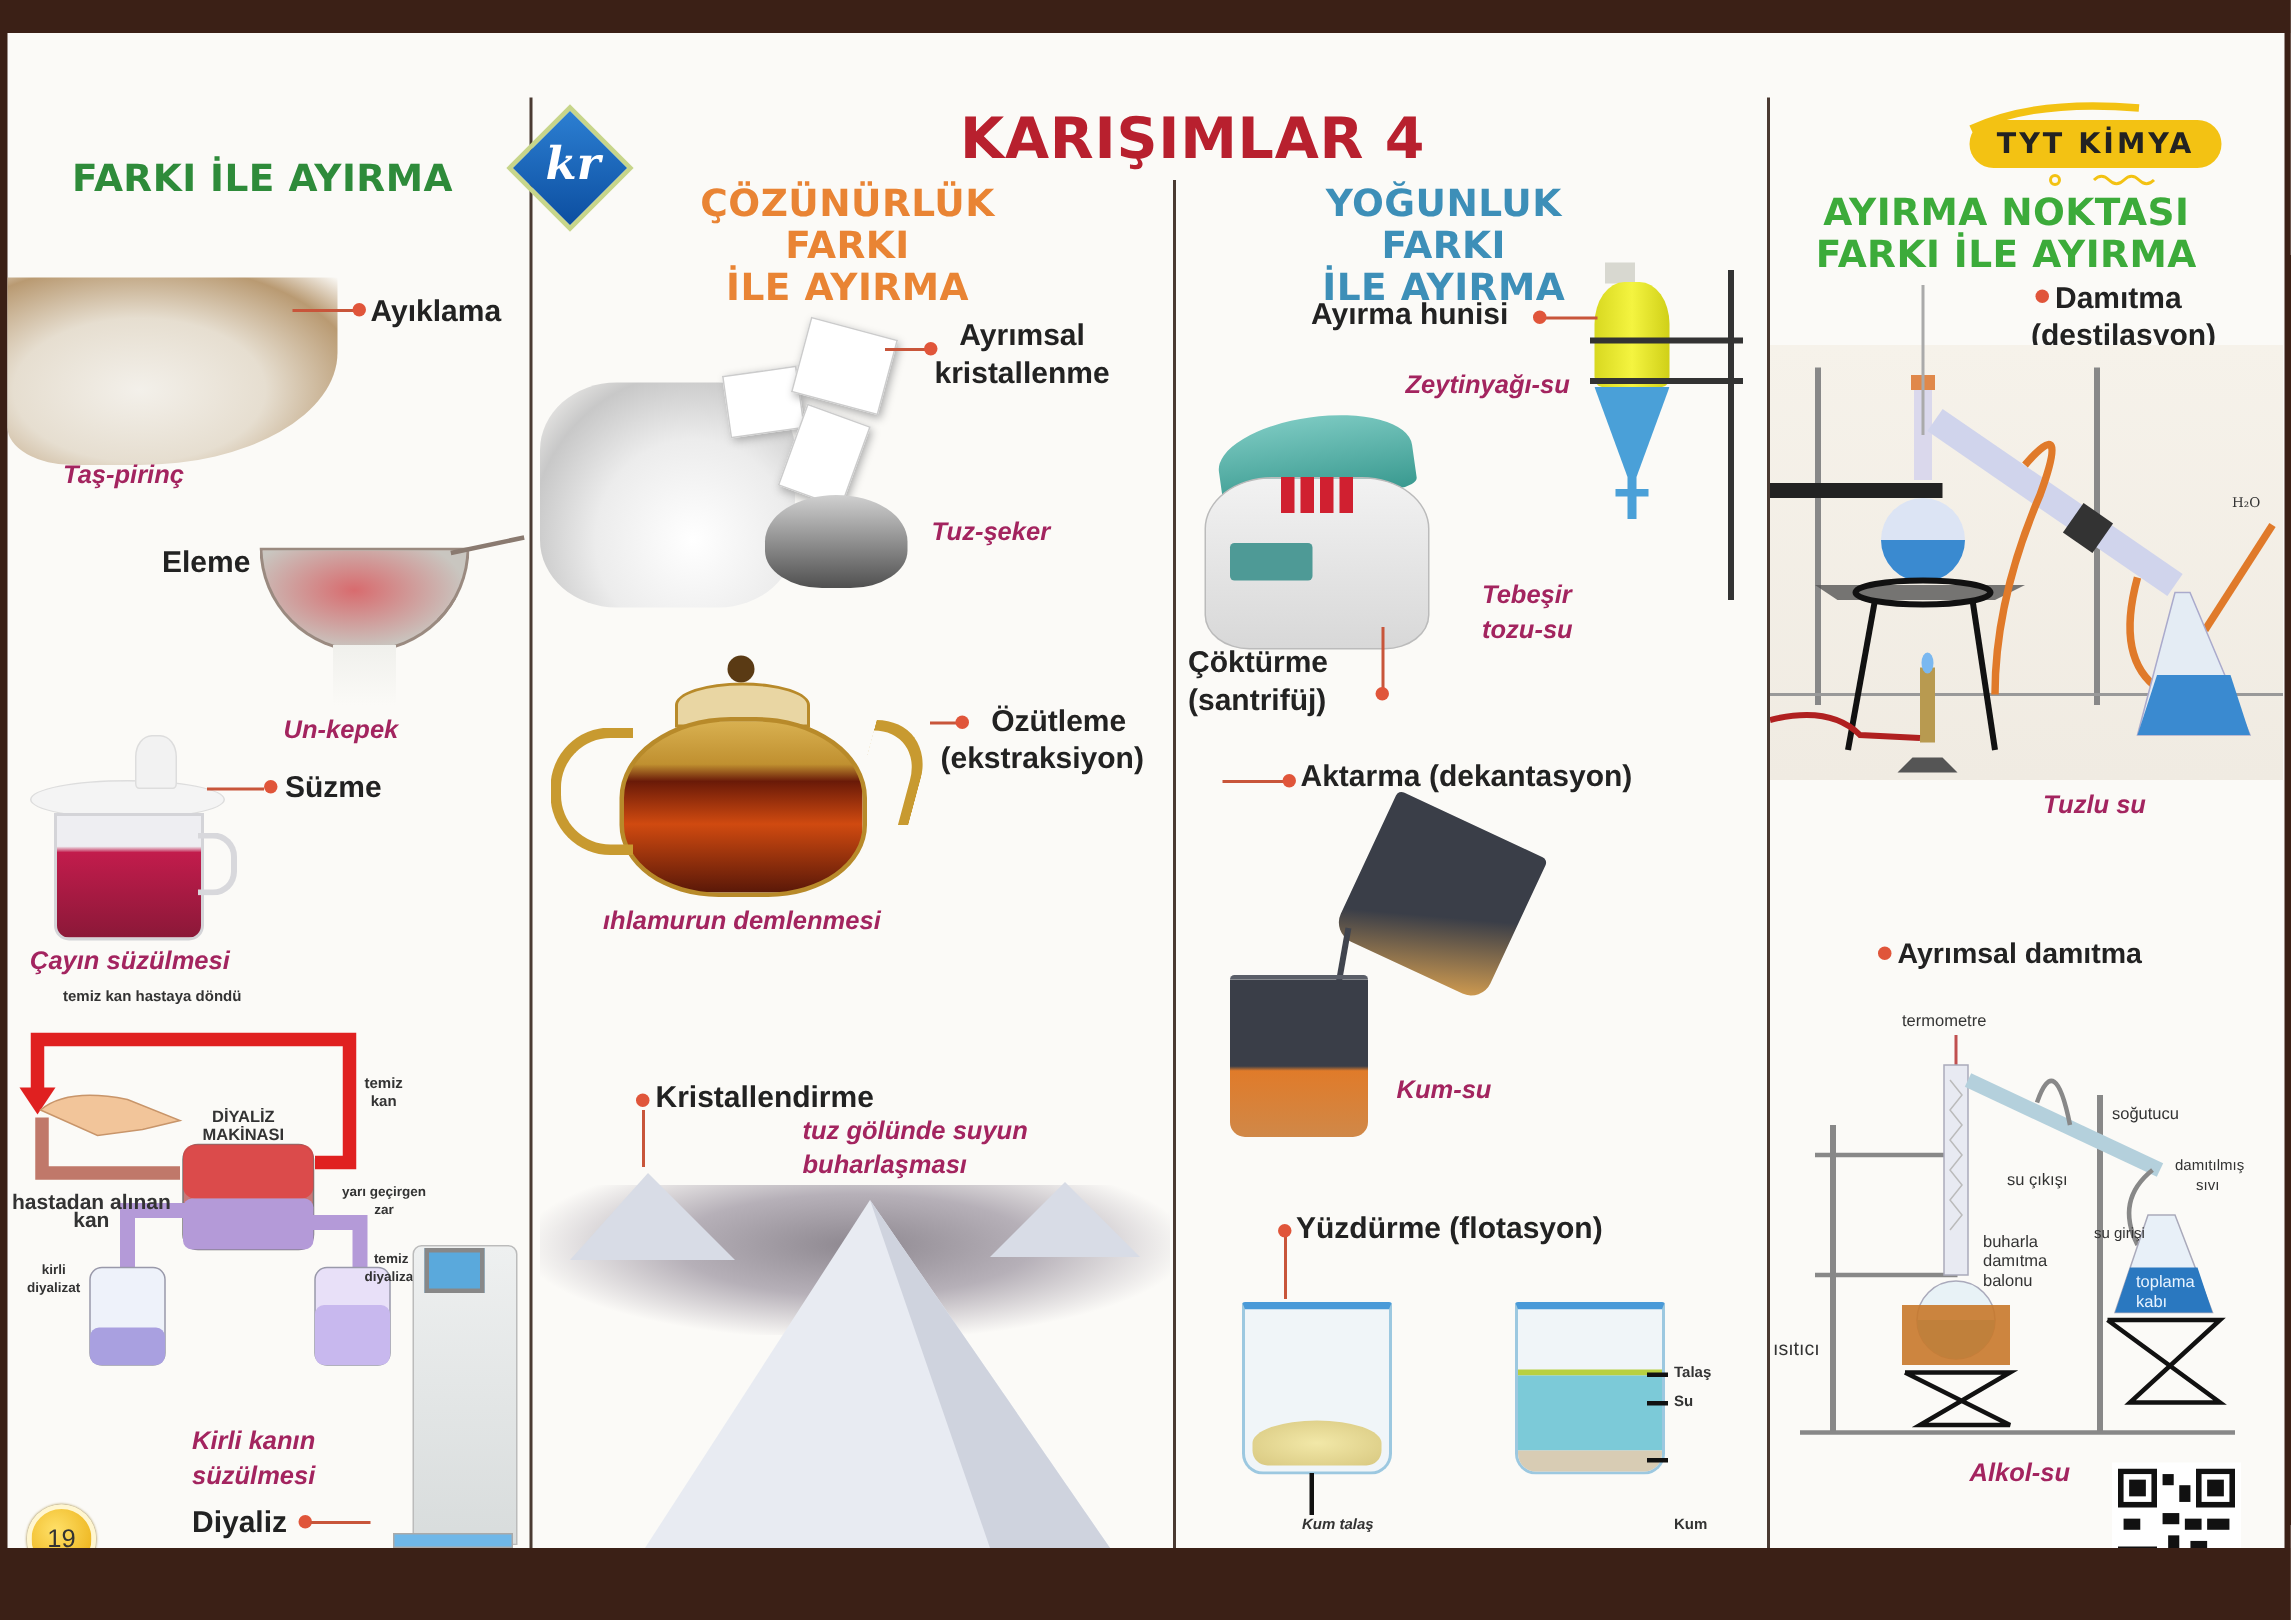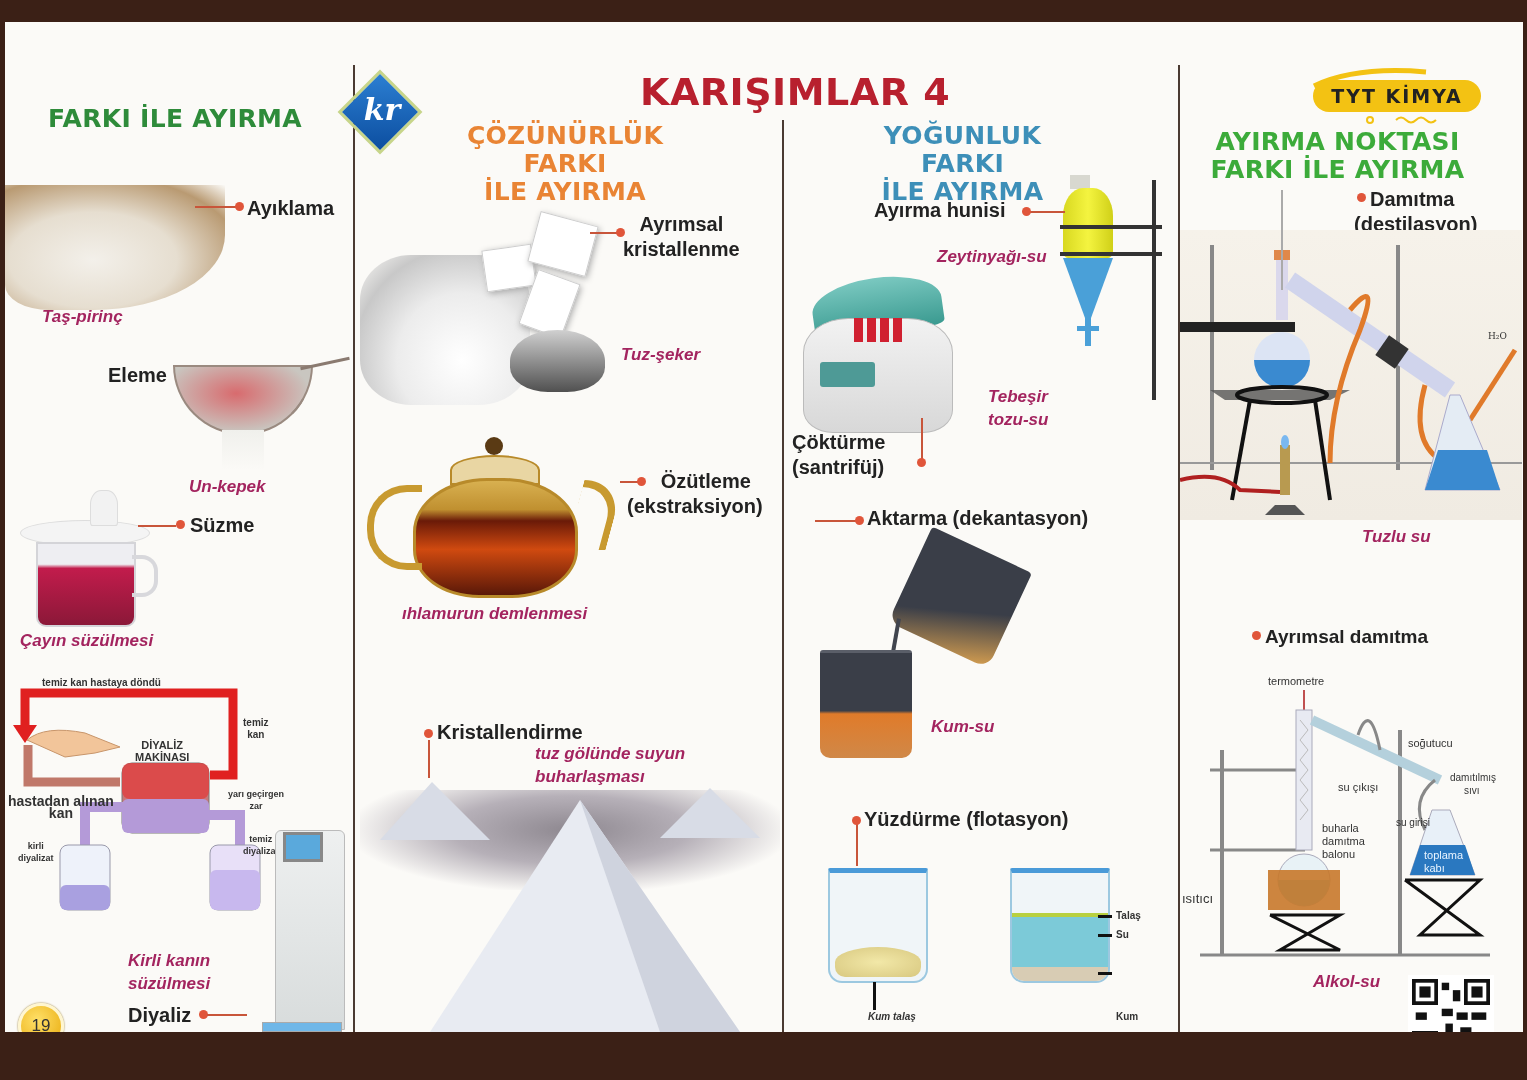--- a/index.html
+++ b/index.html
@@ -87,21 +87,21 @@
     <rect x="117" y="88" width="87" height="70" rx="10" fill="#c87878" stroke="#777"></rect>
     <rect x="117" y="88" width="87" height="36" rx="8" fill="#e04040" opacity="0.8"></rect>
     <rect x="117" y="124" width="87" height="34" rx="6" fill="#b49ad8"></rect>
     <path d="M130 132 L80 132 L80 180" stroke="#b49ad8" stroke-width="10" fill="none"></path>
     <path d="M200 140 L235 140 L235 180" stroke="#b49ad8" stroke-width="10" fill="none"></path>
     <rect x="55" y="170" width="50" height="65" rx="8" fill="#eef2fa" stroke="#99a"></rect>
     <rect x="55" y="210" width="50" height="25" rx="6" fill="#a9a0e0"></rect>
     <rect x="205" y="170" width="50" height="65" rx="8" fill="#e8e0f8" stroke="#99a"></rect>
     <rect x="205" y="195" width="50" height="40" rx="6" fill="#c8b8ee"></rect>
   </svg>
-  <div class="small-lbl" style="left:42px;top:677px;">temiz kan hastaya döndü</div>
+  <div class="small-lbl" style="left:42px;top:659px;">temiz kan hastaya döndü</div>
   <div class="small-lbl" style="left:243px;top:717px;text-align:center;">
     <div>temiz</div>
     <div>kan</div>
   </div>
   <div class="small-lbl" style="left:135px;top:739px;text-align:center;font-size:11px;">
     <div>DİYALİZ</div>
     <div>MAKİNASI</div>
   </div>
   <div class="small-lbl" style="left:8px;top:795px;text-align:center;font-size:14px;">
     <div>hastadan alınan</div>

